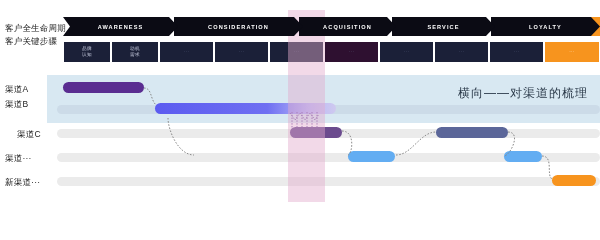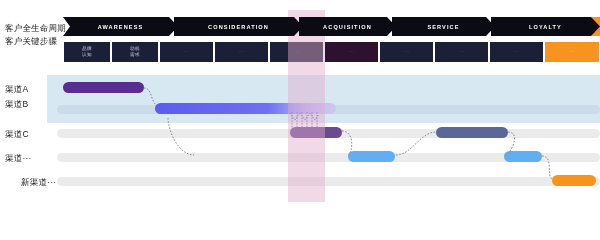--- a/index.html
+++ b/index.html
@@ -72,20 +72,21 @@
     background:linear-gradient(90deg,#5b5bf0 0%,#6f6ff2 62%,#b9b9f7 86%,#cfc9ef 100%);
   }
 </style>
 </head>
 <body>
 
 <div id="stage">
 
   <div class="band-blue"></div>
 
+  <div class="headline">横向——对渠道的梳理</div>
 
   <div class="banner" id="banner">
       <div class="chev first" style="left: 0px; width: 115px; z-index: 10;">AWARENESS</div>
       <div class="chev pointed" style="left: 111px; width: 129px; z-index: 9;">CONSIDERATION</div>
       <div class="chev pointed" style="left: 236px; width: 97px; z-index: 8;">ACQUISITION</div>
       <div class="chev pointed" style="left: 329px; width: 103px; z-index: 7;">SERVICE</div>
       <div class="chev pointed" style="left: 428px; width: 109px; z-index: 6;">LOYALTY</div>
       <div class="chev-cap" style="left: 523px; width: 14px;"></div>
     </div>
 
@@ -163,17 +164,17 @@
     </g>
   </svg>
 
   <div class="highlight-col"></div>
 
   <div id="labels">
       <div class="rowlabel" style="top: 23px;">客户全生命周期</div>
       <div class="rowlabel" style="top: 36px; font-family: Liberation Serif, serif;">客户关键步骤</div>
       <div class="rowlabel" style="top: 84px; text-align: right;">渠道A</div>
       <div class="rowlabel" style="top: 99px;">渠道B</div>
-      <div class="rowlabel" style="top: 129px;">渠道C</div>
+      <div class="rowlabel" style="top: 129px; margin-left: 12px;">渠道C</div>
       <div class="rowlabel" style="top: 153px; text-align: center;">渠道···</div>
-      <div class="rowlabel" style="top: 177px; margin-left: 16px;">新渠道···</div>
+      <div class="rowlabel" style="top: 177px;">新渠道···</div>
     </div>
 </div>
 
 </body></html>

